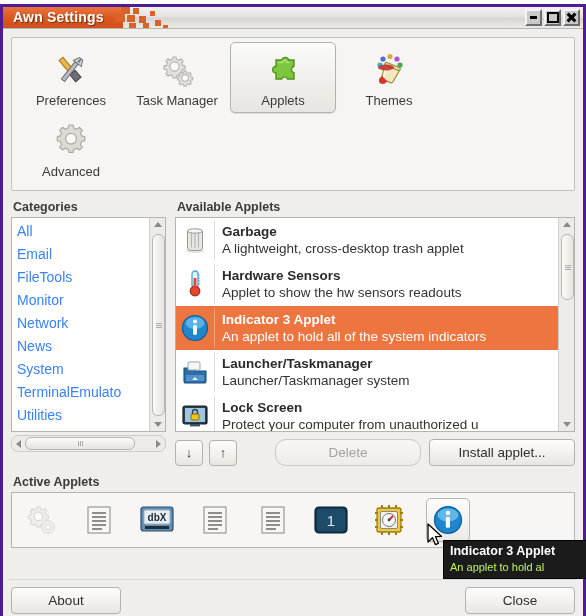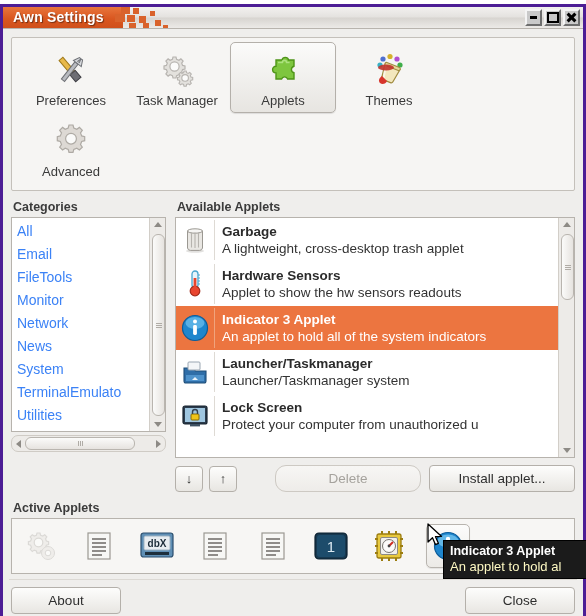--- a/index.html
+++ b/index.html
@@ -71,21 +71,21 @@
        position:relative;display:flex;align-items:center;}
   .hthumb{position:absolute;left:13px;height:11px;border-radius:6px;
      background:linear-gradient(to bottom,#fbfbfa,#e6e3df);border:1px solid #b9b5af;
      display:flex;align-items:center;justify-content:center;}
   .hgrip{display:flex;gap:1px;}
   .hgrip span{width:1px;height:5px;background:#b0aca6;display:block;}
   .tri-l{width:0;height:0;border-top:4px solid transparent;border-bottom:4px solid transparent;border-right:5px solid #8d8a85;}
   .tri-r{width:0;height:0;border-top:4px solid transparent;border-bottom:4px solid transparent;border-left:5px solid #8d8a85;}
 
   
-  .appbox{height:241px;}
+  .appbox{height:215px;}
   .approw{display:flex;align-items:center;padding:2px 0;height:44px;box-sizing:border-box;}
   .approw.sel{background:#ec7540;}
   .appicon{width:38px;min-width:38px;height:40px;display:flex;align-items:center;justify-content:center;}
   .appsep{width:1px;align-self:stretch;background:#dedad4;}
   .apptxt{padding-left:7px;overflow:hidden;}
   .appname{font-size:13.5px;font-weight:bold;color:#2b2b2b;line-height:17px;white-space:nowrap;}
   .appdesc{font-size:13.5px;color:#333;line-height:18px;white-space:nowrap;}
   .approw.sel .appname,.approw.sel .appdesc{color:#ffffff;}
 
   
@@ -102,21 +102,21 @@
   .activebox{border:1px solid #b7b3ad;background:#f7f6f4;height:56px;display:flex;align-items:center;
              padding:0 8px;gap:16px;box-sizing:border-box;}
   .aslot{width:42px;height:42px;display:flex;align-items:center;justify-content:center;border-radius:5px;}
   .aslot.hover{border:1px solid #b8b4ae;background:linear-gradient(to bottom,#fcfcfb,#eceae6);
                box-shadow:0 1px 1px rgba(0,0,0,.08);}
 
   
   .tooltip{position:absolute;left:440px;top:533px;width:146px;background:#1b1b1b;
      border:1px solid #000;padding:3px 6px;box-sizing:border-box;overflow:hidden;z-index:30;}
   .ttitle{color:#fff;font-size:12.5px;font-weight:bold;line-height:15px;white-space:nowrap;}
-  .tdesc{color:#fef9c3;font-size:13px;line-height:16px;white-space:nowrap;}
+  .tdesc{color:#bef264;font-size:11px;line-height:16px;white-space:nowrap;}
 
   
   .cursor{position:absolute;left:424px;top:516px;z-index:40;}
 
   .bottombar{position:absolute;left:8px;right:8px;bottom:6px;display:flex;justify-content:space-between;align-items:center;}
   .sep{position:absolute;left:6px;right:6px;bottom:40px;height:1px;background:#dcd9d4;}
 </style>
 </head>
 <body>
 

